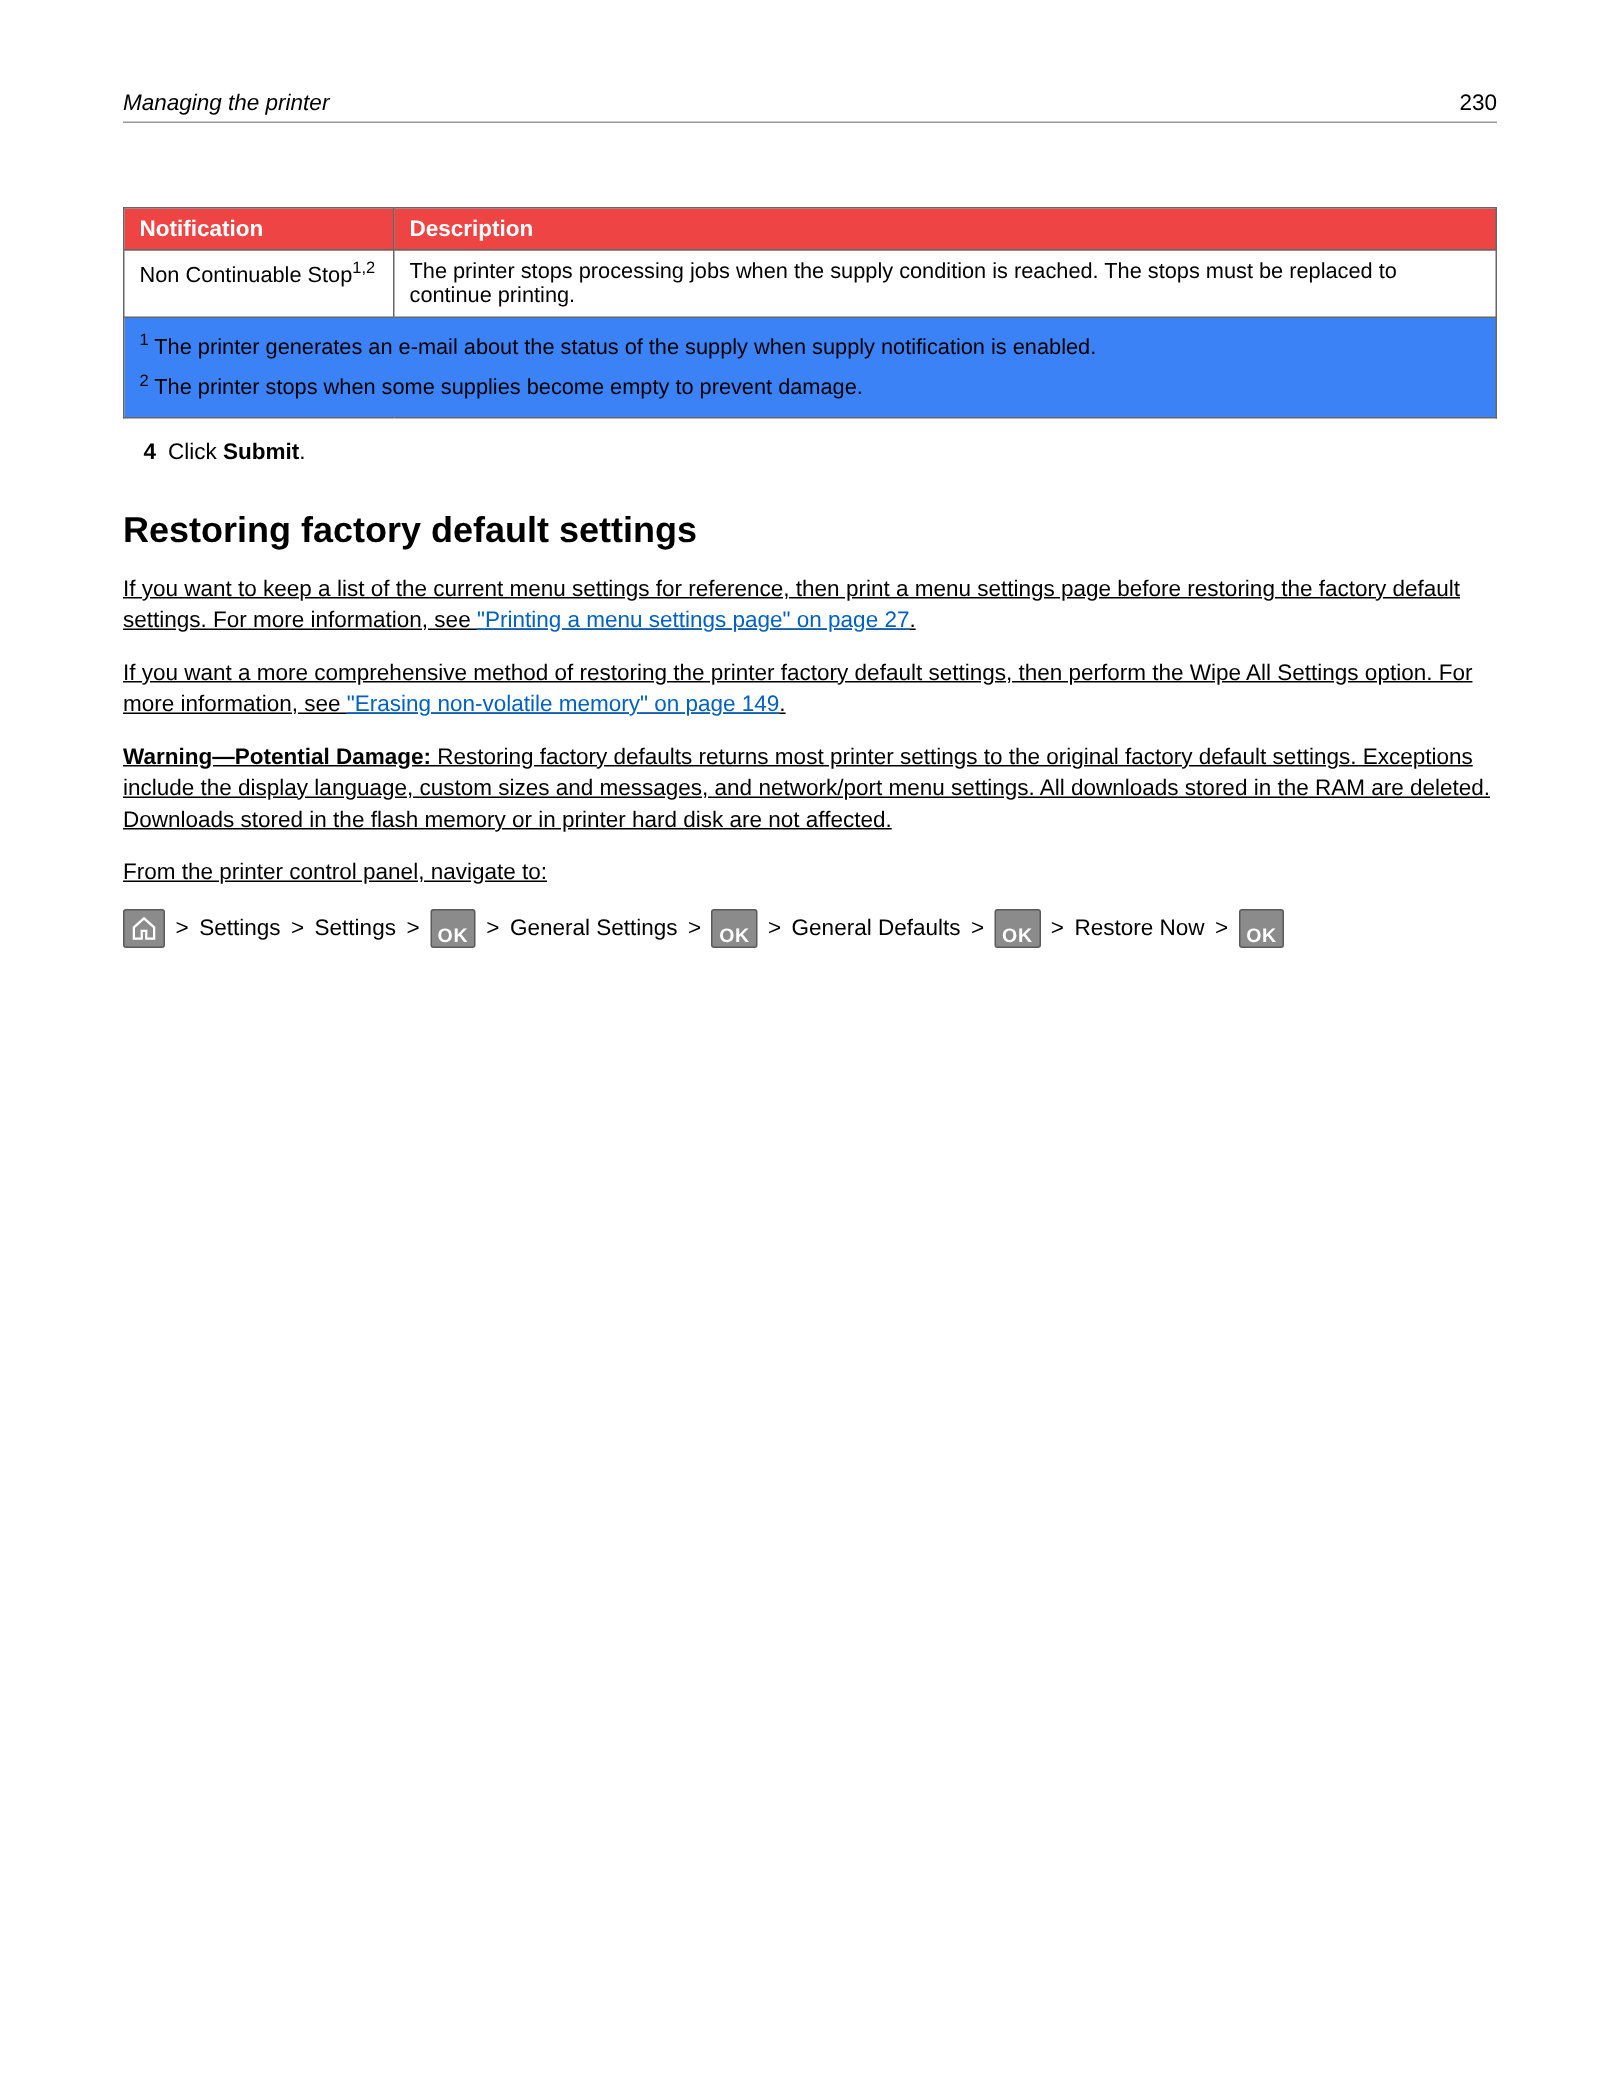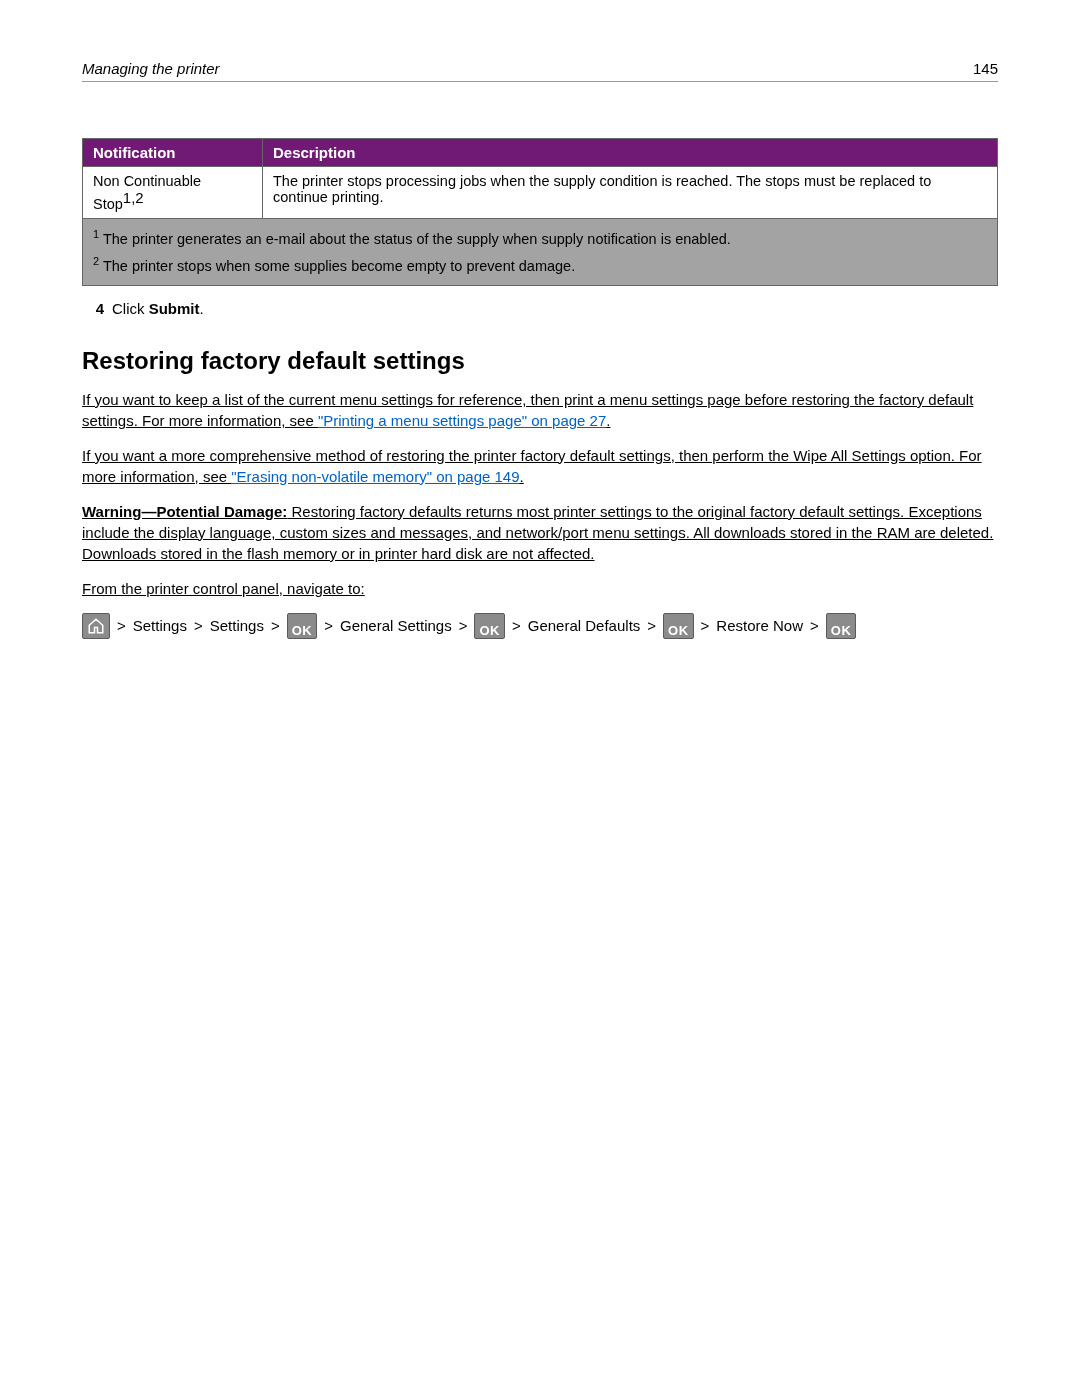--- a/index.html
+++ b/index.html
@@ -31,40 +31,40 @@
     .header-pagenum {
       font-size: 15px;
     }
     .notification-table {
       border-collapse: collapse;
       width: 100%;
       margin: 0 auto 6px;
       border: 1px solid #666;
     }
     .notification-table th {
-      background: #701a75;
+      background: #ef4444;
       color: #fff;
       text-align: left;
       padding: 5px 10px;
       font-weight: bold;
       font-size: 15px;
       border: 1px solid #666;
     }
     .notification-table td {
       padding: 6px 10px;
       vertical-align: top;
       font-size: 14.5px;
       border: 1px solid #666;
     }
     .table-footer-row td {
-      background: #a3a3a3;
+      background: #3b82f6;
       line-height: 1.8;
     }
     sup {
-      font-size: 15px;
+      font-size: 11px;
     }
     .sup-note {
       font-size: 11px;
       vertical-align: super;
     }
     .step-row {
       margin: 14px 0 30px 4px;
       display: flex;
       align-items: baseline;
       gap: 8px;
@@ -145,21 +145,21 @@
     .nav-bold {
       font-weight: normal;
     }
     .th-notif { width: 180px; }
   </style>
 </head>
 <body>
 
 <div class="page-header">
   <span class="header-title">Managing the printer</span>
-  <span class="header-pagenum">145</span>
+  <span class="header-pagenum">230</span>
 </div>
 
 <table class="notification-table">
   <thead>
     <tr>
       <th class="th-notif">Notification</th>
       <th>Description</th>
     </tr>
   </thead>
   <tbody>

